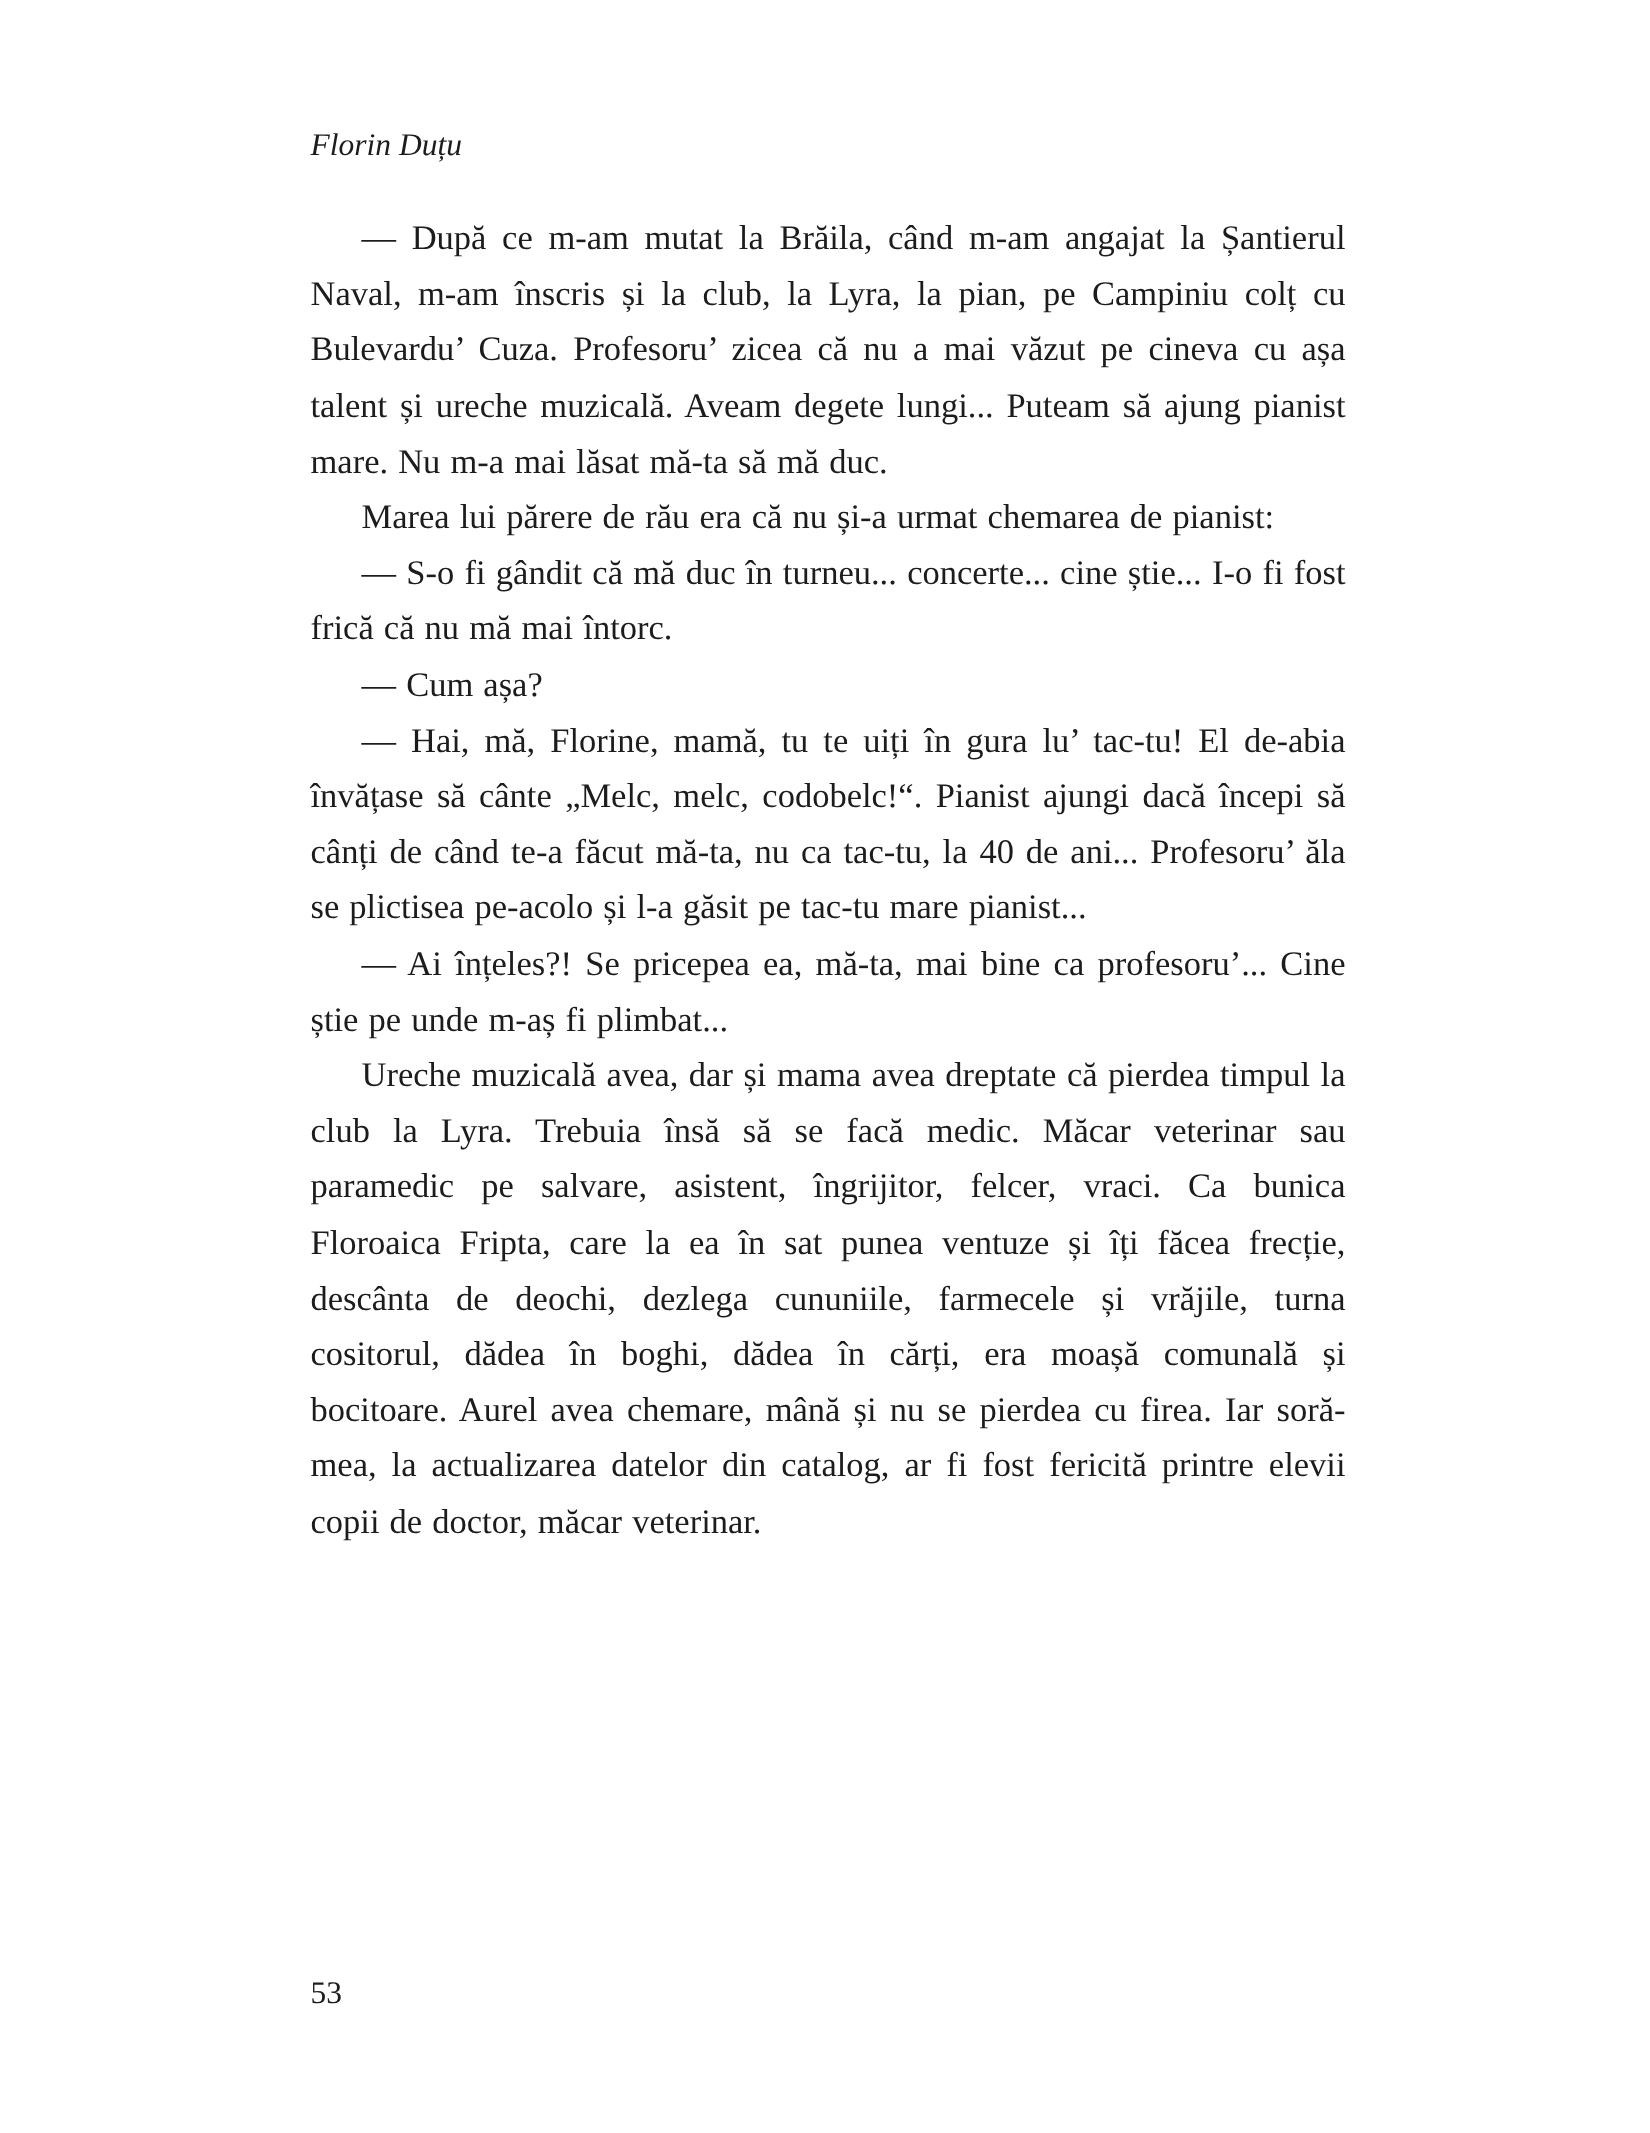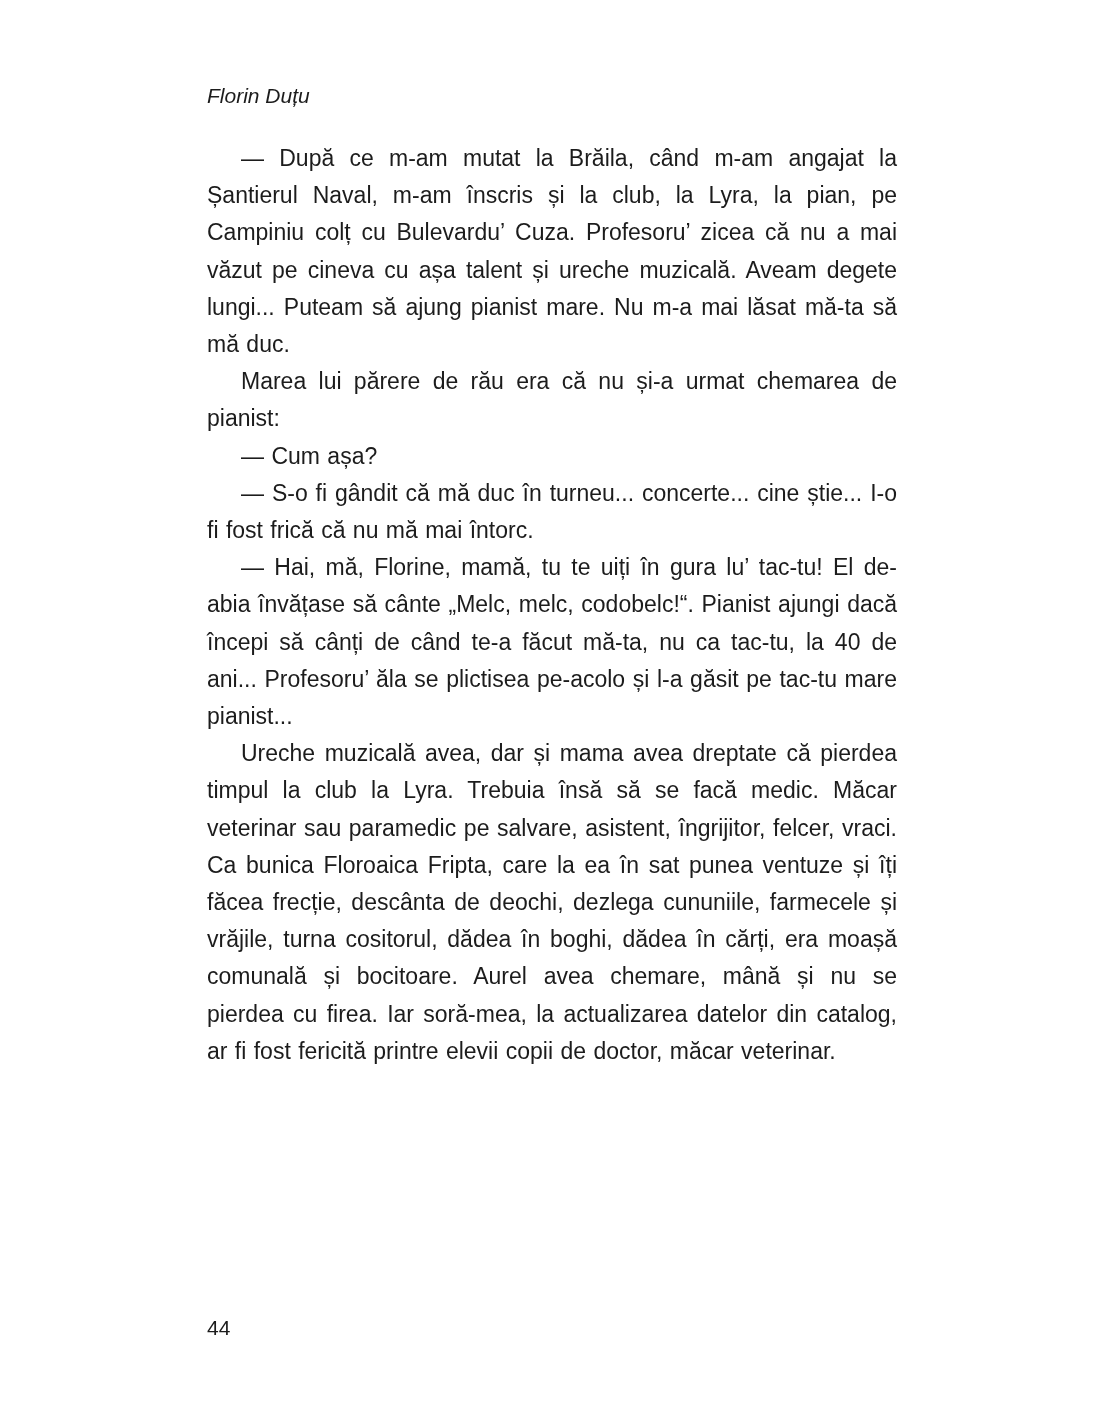--- a/index.html
+++ b/index.html
@@ -6,21 +6,21 @@
     margin: 0;
     padding: 0;
     background: #ffffff;
   }
   .page {
     position: relative;
     width: 1100px;
     height: 1390px;
     background: #ffffff;
     color: #1c1c1c;
-    font-family: Liberation Sans, sans-serif;
+    font-family: Liberation Serif, serif;
     overflow: hidden;
   }
   .text-block {
     position: absolute;
     left: 207px;
     top: 84px;
     width: 690px;
   }
   .running-header {
     font-style: italic;
@@ -50,20 +50,21 @@
 </style>
 </head>
 <body>
 
 <div class="page">
   <div class="text-block">
     <div class="running-header">Florin Duțu</div>
     <div class="body-text">
       <p>— După ce m-am mutat la Brăila, când m-am angajat la Șantierul Naval, m-am înscris și la club, la Lyra, la pian, pe Campiniu colț cu Bulevardu’ Cuza. Profesoru’ zicea că nu a mai văzut pe cineva cu așa talent și ureche muzicală. Aveam degete lungi... Puteam să ajung pianist mare. Nu m-a mai lăsat mă-ta să mă duc.</p>
       <p>Marea lui părere de rău era că nu și-a urmat che­marea de pianist:</p>
+      <p>— S-o fi gândit că mă duc în turneu... concerte... cine știe... I-o fi fost frică că nu mă mai întorc.</p>
       <p>— Cum așa?</p>
-      <p>— S-o fi gândit că mă duc în turneu... concerte... cine știe... I-o fi fost frică că nu mă mai întorc.</p>
       <p>— Hai, mă, Florine, mamă, tu te uiți în gura lu’ tac-tu! El de-abia învățase să cânte „Melc, melc, codo­belc!“. Pianist ajungi dacă începi să cânți de când te-a făcut mă-ta, nu ca tac-tu, la 40 de ani... Profesoru’ ăla se plictisea pe-acolo și l-a găsit pe tac-tu mare pianist...</p>
+      <p>— Ai înțeles?! Se pricepea ea, mă-ta, mai bine ca profesoru’... Cine știe pe unde m-aș fi plimbat...</p>
       <p>Ureche muzicală avea, dar și mama avea dreptate că pierdea timpul la club la Lyra. Trebuia însă să se facă medic. Măcar veterinar sau paramedic pe salvare, asistent, îngrijitor, felcer, vraci. Ca bunica Floroaica Fripta, care la ea în sat punea ventuze și îți făcea frecție, descânta de deochi, dezlega cununiile, farme­cele și vrăjile, turna cositorul, dădea în boghi, dădea în cărți, era moașă comunală și bocitoare. Aurel avea chemare, mână și nu se pierdea cu firea. Iar soră-mea, la actualizarea datelor din catalog, ar fi fost fericită printre elevii copii de doctor, măcar veterinar.</p>
     </div>
   </div>
-  <div class="page-number">44</div>
+  <div class="page-number">53</div>
 </div>
 
 </body></html>

